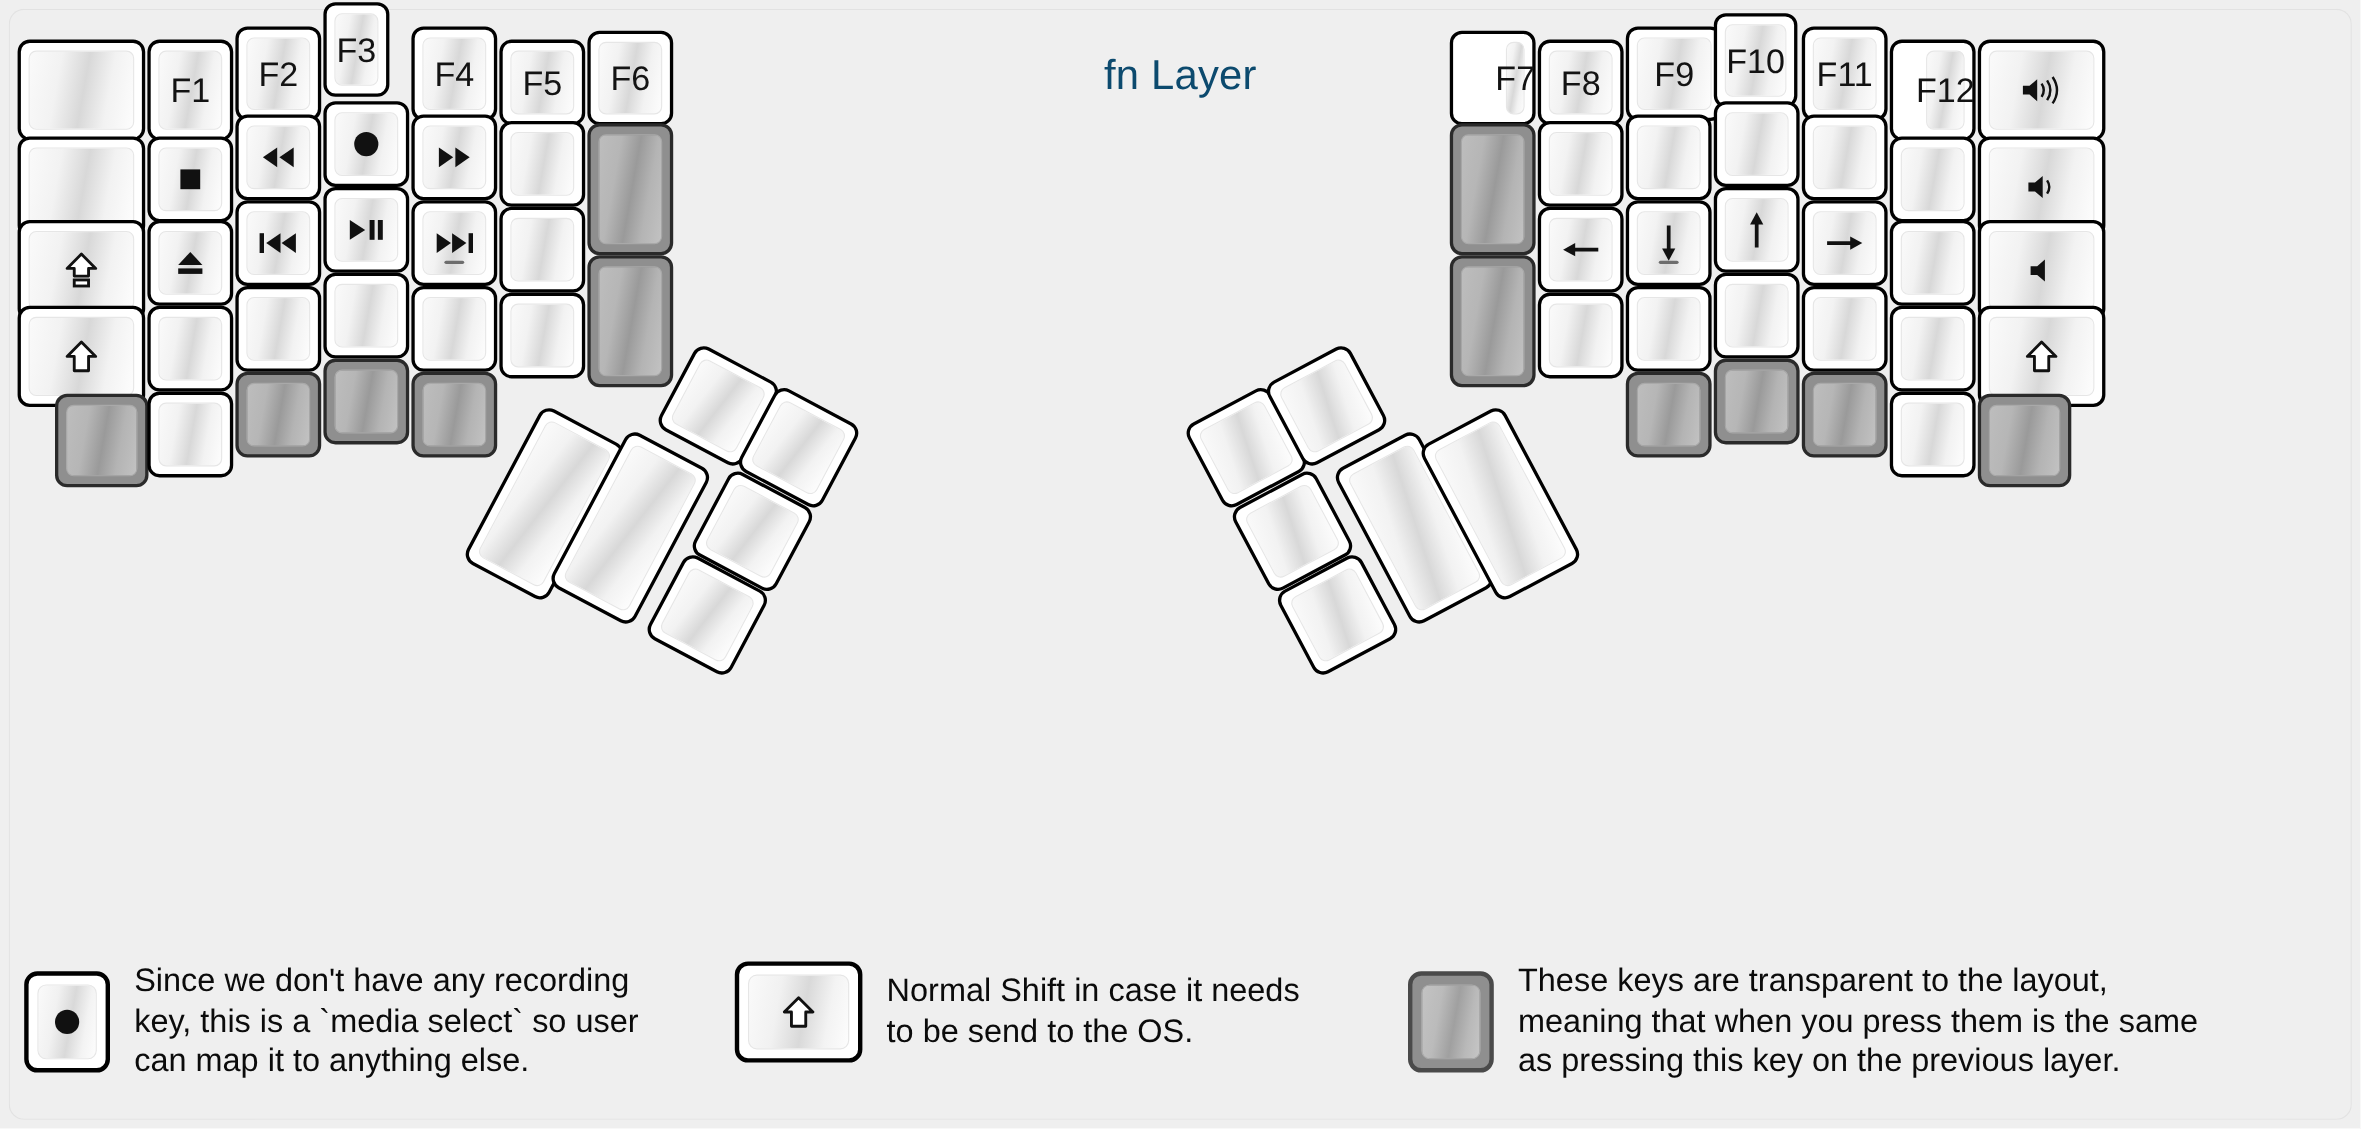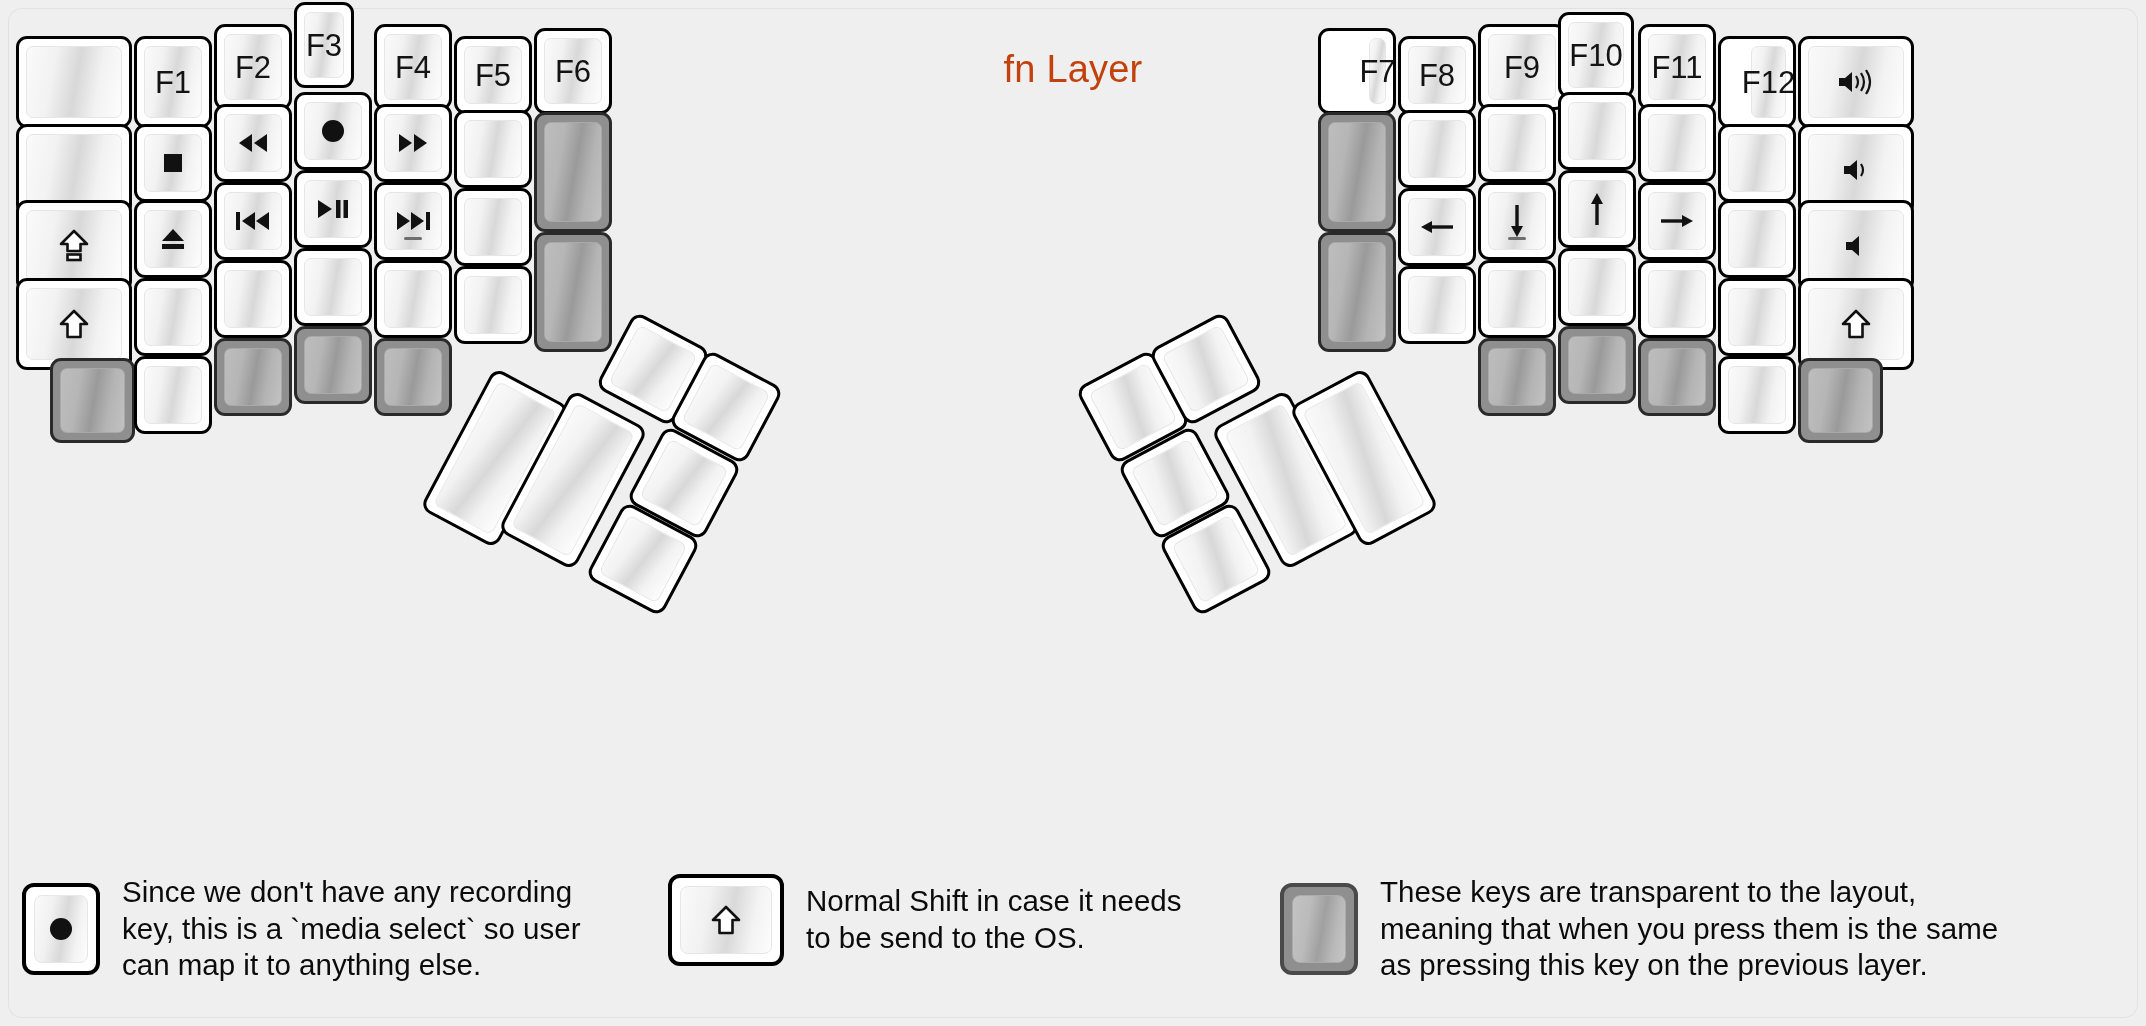--- a/index.html
+++ b/index.html
@@ -16,21 +16,21 @@
     width:2130px;height:1010px;
     background:#efefef;
     border-radius:14px;
     box-shadow:inset 0 0 0 1px #e2e2e2;
   }
 
   
   #title{
     position:absolute;left:0;top:48px;width:2146px;
     text-align:center;
-    font-size:38px;color:#c2410c;
+    font-size:38px;color:#0c4a6e;
     letter-spacing:.2px;
     pointer-events:none;
   }
 
   
   .key{
     position:absolute;
     box-sizing:border-box;
     background:#ffffff;
     border:3px solid #000000;

